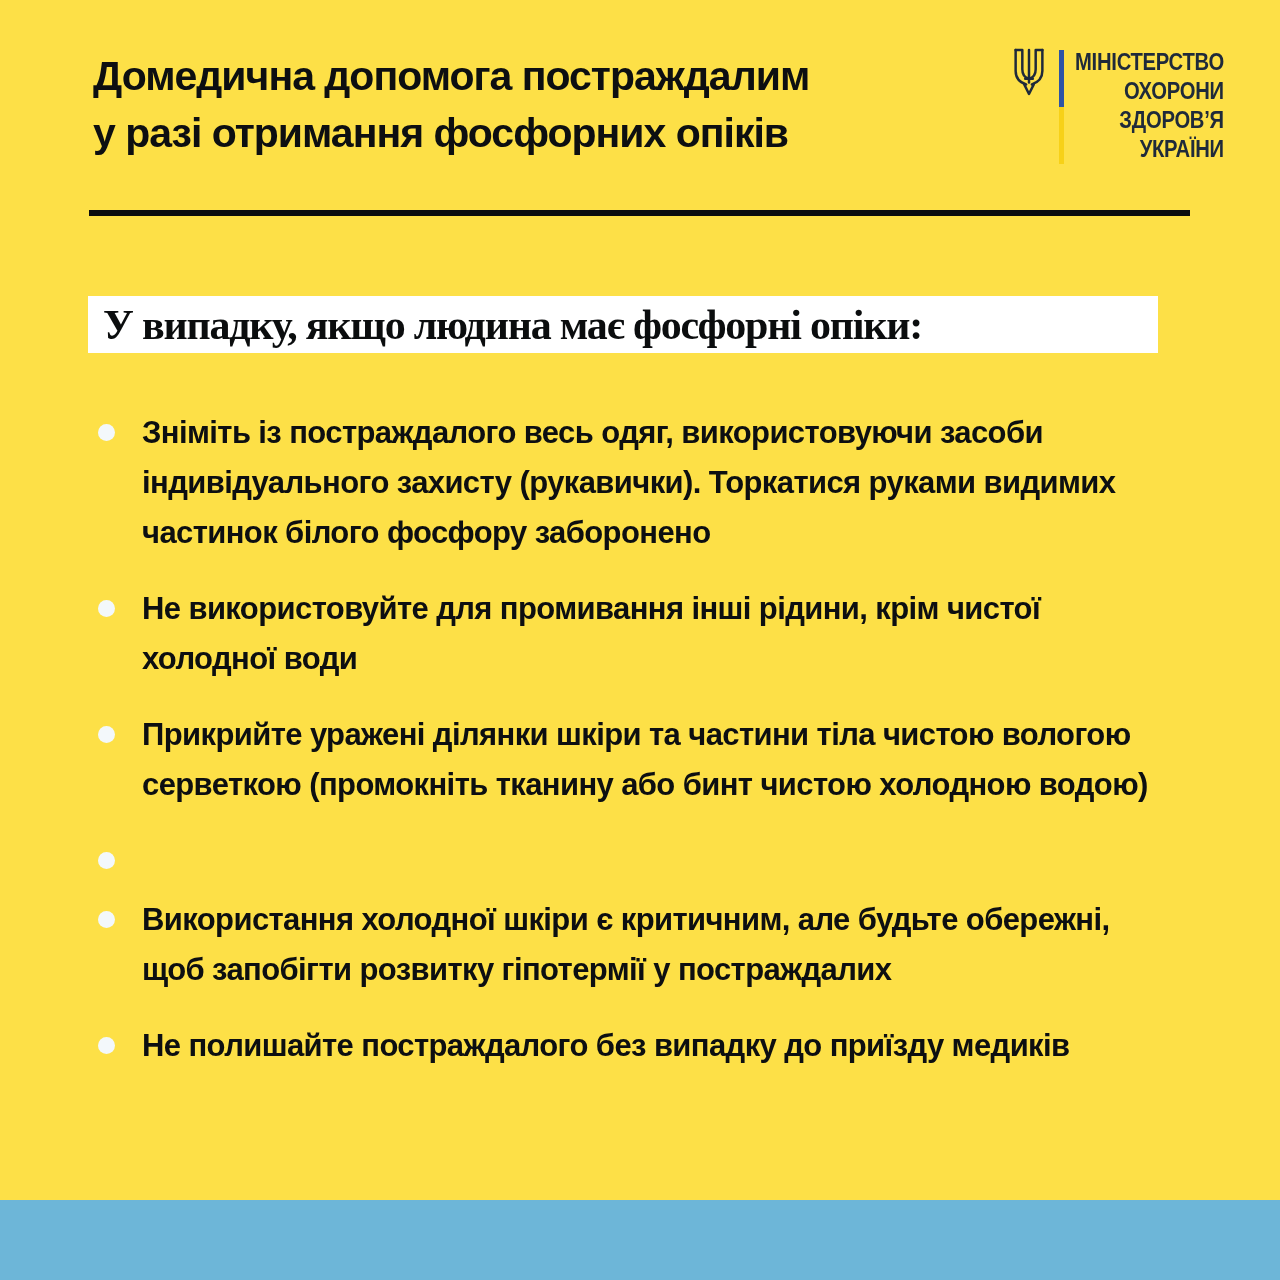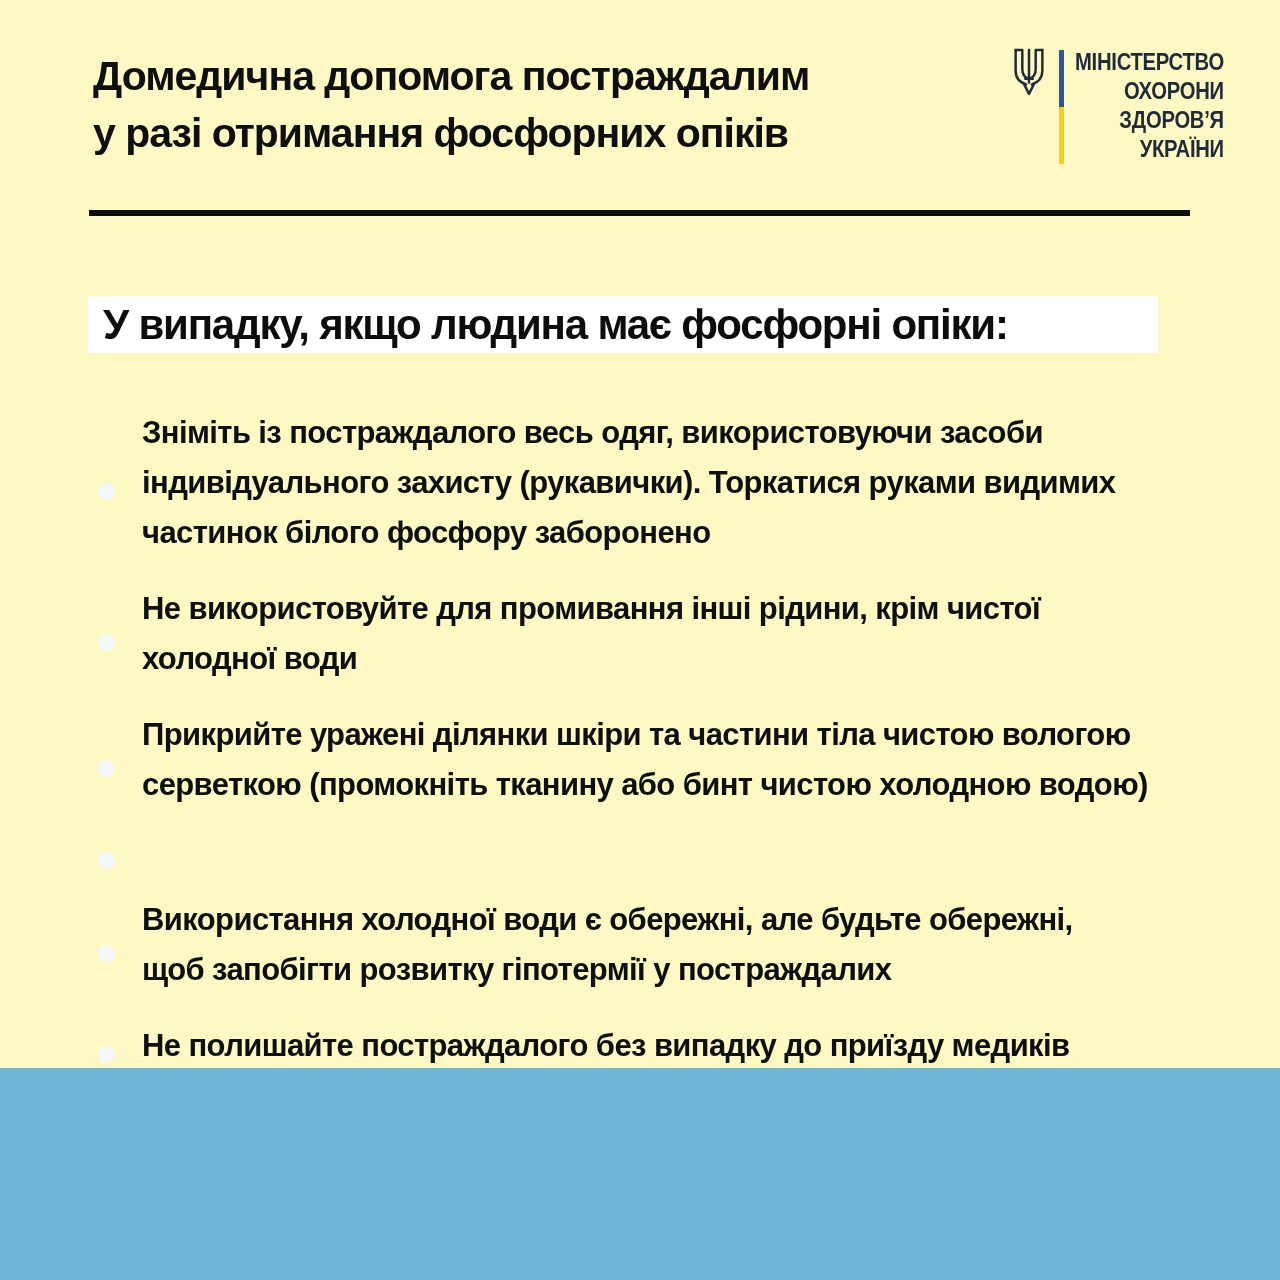--- a/index.html
+++ b/index.html
@@ -1,21 +1,21 @@
 <!DOCTYPE html>
 <html lang="uk"><head>
 <meta charset="utf-8">
 <style>
   * { margin: 0; padding: 0; box-sizing: border-box; }
   html, body { background: #6db6d8; }
   .page {
     position: relative;
     width: 1280px;
-    height: 1068px;
-    background: #fef9c3;
+    height: 1200px;
+    background: #fde047;
     font-family: "Liberation Sans", sans-serif;
     overflow: hidden;
   }
 
   
   .title {
     position: absolute;
     left: 93px;
     top: 48px;
     font-size: 41px;
@@ -77,34 +77,35 @@
     display: flex;
     align-items: center;
     padding-left: 15px;
   }
   .band .band-text {
     font-size: 42px;
     font-weight: 700;
     letter-spacing: -1.2px;
     color: #0b0d0e;
     white-space: nowrap;
+    font-family: Liberation Serif, serif;
   }
 
   
   .list {
     position: absolute;
     left: 98px;
     top: 408px;
     width: 1110px;
     display: flex;
     flex-direction: column;
     gap: 26px;
     list-style: none;
   }
-  .item { display: flex; align-items: center; }
+  .item { display: flex; align-items: flex-start; }
   .dot {
     width: 17px;
     height: 17px;
     border-radius: 50%;
     background: #F3F8FB;
     margin-top: 16px;
     flex: none;
   }
   .item-text {
     margin-left: 27px;
@@ -163,21 +164,21 @@
     <li class="item">
       <span class="dot"></span>
       <span class="item-text">Прикрийте уражені ділянки шкіри та частини тіла чистою вологою
 серветкою (промокніть тканину або бинт чистою холодною водою)</span>
     </li>
     <li class="item">
       <span class="dot"></span>
     </li>
     <li class="item">
       <span class="dot"></span>
-      <span class="item-text">Використання холодної води є обережні, але будьте обережні,
+      <span class="item-text">Використання холодної шкіри є критичним, але будьте обережні,
 щоб запобігти розвитку гіпотермії у постраждалих</span>
     </li>
     <li class="item">
       <span class="dot"></span>
       <span class="item-text">Не полишайте постраждалого без випадку до приїзду медиків</span>
     </li>
   </ul>
 
 </div>
 

